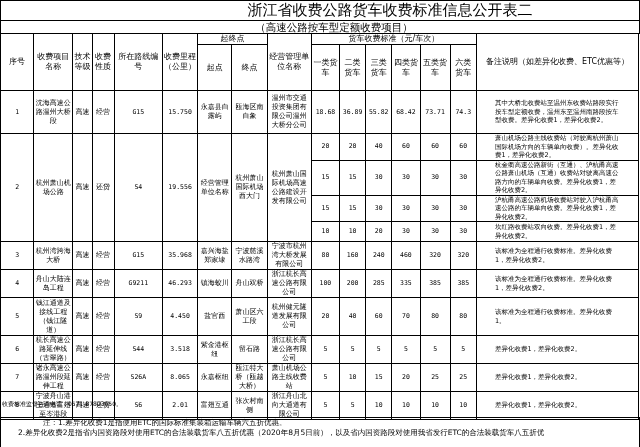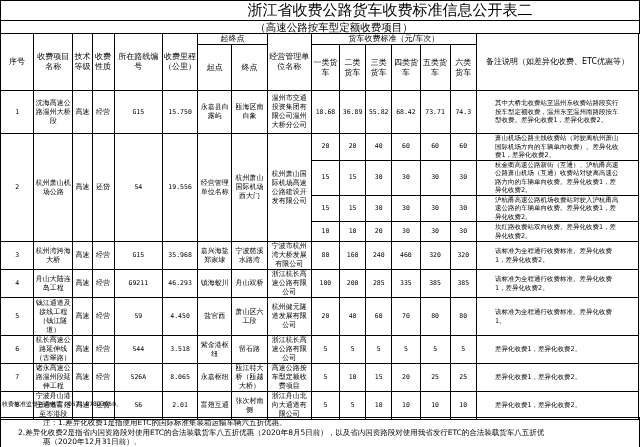--- a/index.html
+++ b/index.html
@@ -205,21 +205,21 @@
         </tr>
         <tr style="height: 27px;">
           <td class="num">7</td>
           <td>诸永高速公路温州段延伸工程</td>
           <td>高速</td>
           <td>经营</td>
           <td class="num">S26A</td>
           <td class="num">8.065</td>
           <td>永嘉枢纽</td>
           <td>瓯江特大桥（瓯越大桥）</td>
-          <td>高速公路按车型定额收费项目</td>
+          <td>萧山机场公路主线收费站</td>
           <td class="num">5</td>
           <td class="num">10</td>
           <td class="num">15</td>
           <td class="num">20</td>
           <td class="num">25</td>
           <td class="num">25</td>
           <td class="note">差异化收费1，差异化收费2。</td>
         </tr>
         <tr style="height: 27px;">
           <td class="num">8</td>
@@ -240,15 +240,14 @@
           <td class="note">差异化收费1，差异化收费2。</td>
         </tr>
       </tbody>
   </table>
 
   <div class="hotline">收费标准监督咨询电话：0571-87803650。</div>
 
   <div class="footer">
     <div>注：1.差异化收费1是指使用ETC的国际标准集装箱运输车辆六五折优惠。</div>
     <div class="l2">2.差异化收费2是指省内国资路段对使用ETC的合法装载货车八五折优惠（2020年8月5日前），以及省内国资路段对使用我省发行ETC的合法装载货车八五折优</div>
-    <div>惠（2020年12月31日前）。</div>
   </div>
 </div>
 
 </body></html>

